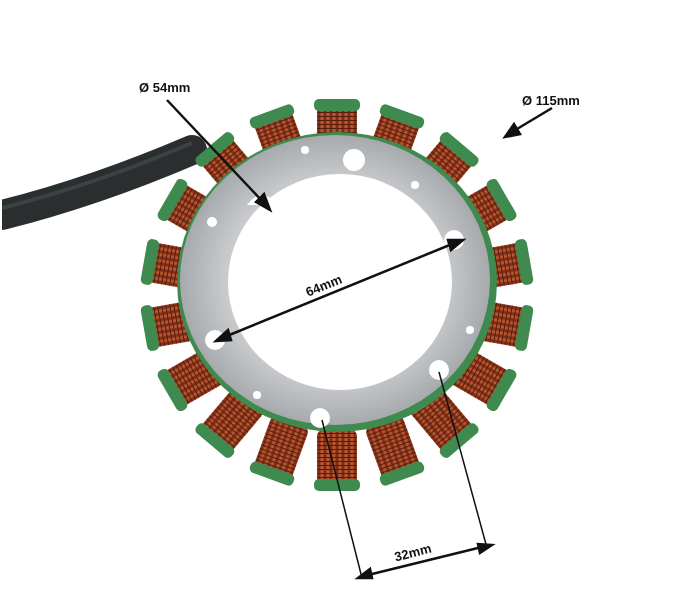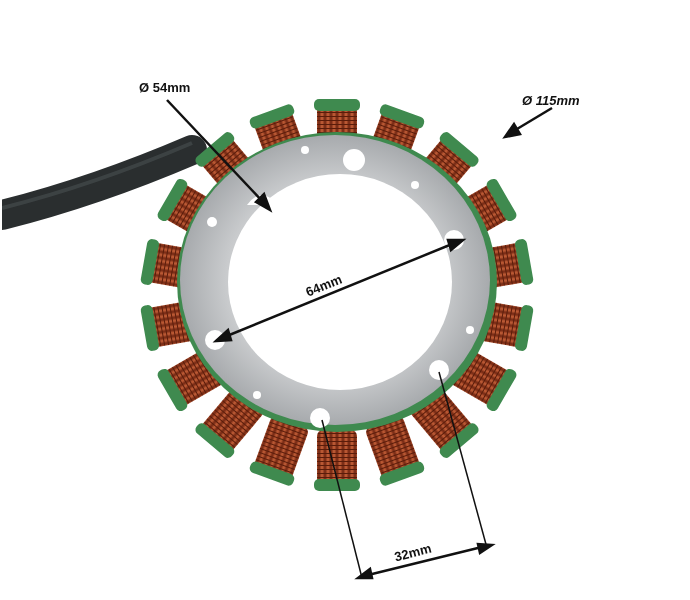--- a/index.html
+++ b/index.html
@@ -138,16 +138,16 @@
       <polygon points="461,240 449,250 446,240"></polygon>
       <line x1="320" y1="420" x2="360" y2="578" stroke-width="1.5"></line>
       <line x1="437" y1="372" x2="485" y2="548" stroke-width="1.5"></line>
       <line x1="362" y1="576" x2="484" y2="546"></line>
       <polygon points="356,578 368,569 370,578"></polygon>
       <polygon points="490,545 478,553 476,544"></polygon>
     </g>
   </svg>
 
   <div class="label" style="left:137px;top:80px;">Ø 54mm</div>
-  <div class="label" style="left:520px;top:93px;font-style:italic;">Ø 115mm</div>
+  <div class="label" style="left:520px;top:93px;">Ø 115mm</div>
   <div class="label" style="left:303px;top:278px;transform:rotate(-22deg);">64mm</div>
   <div class="label" style="left:392px;top:545px;transform:rotate(-14deg);">32mm</div>
 </div>
 
 </body></html>

